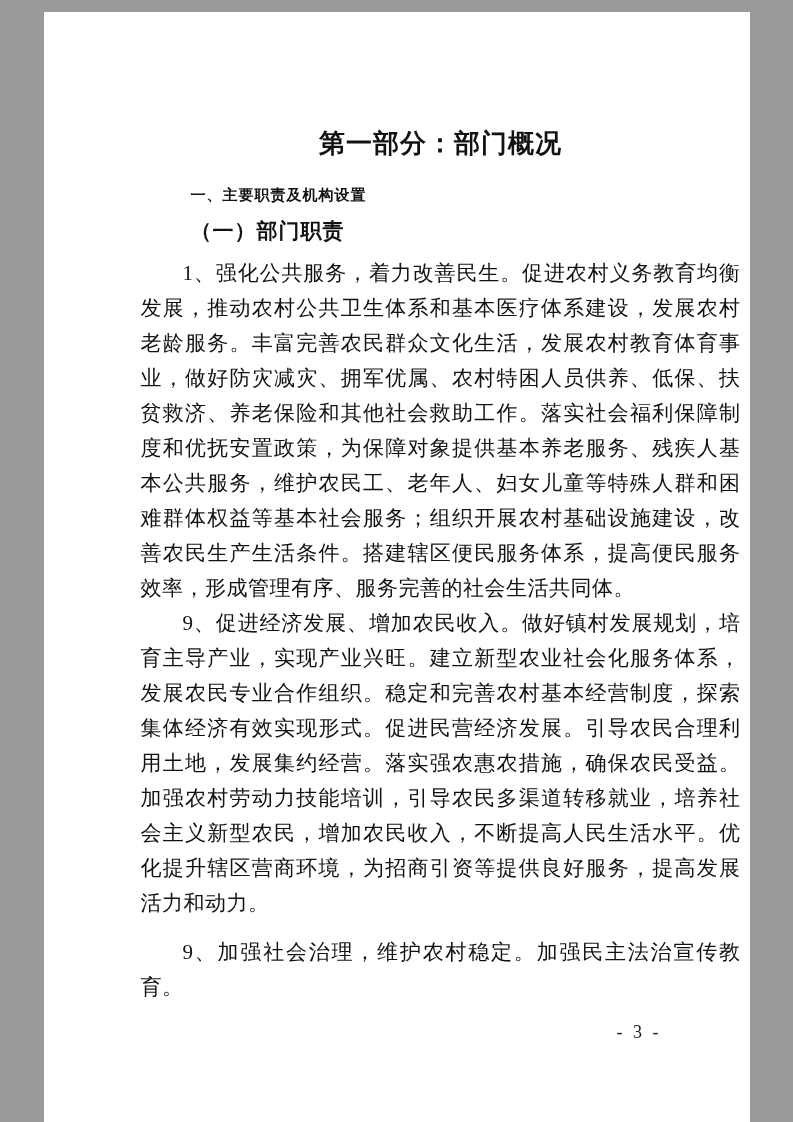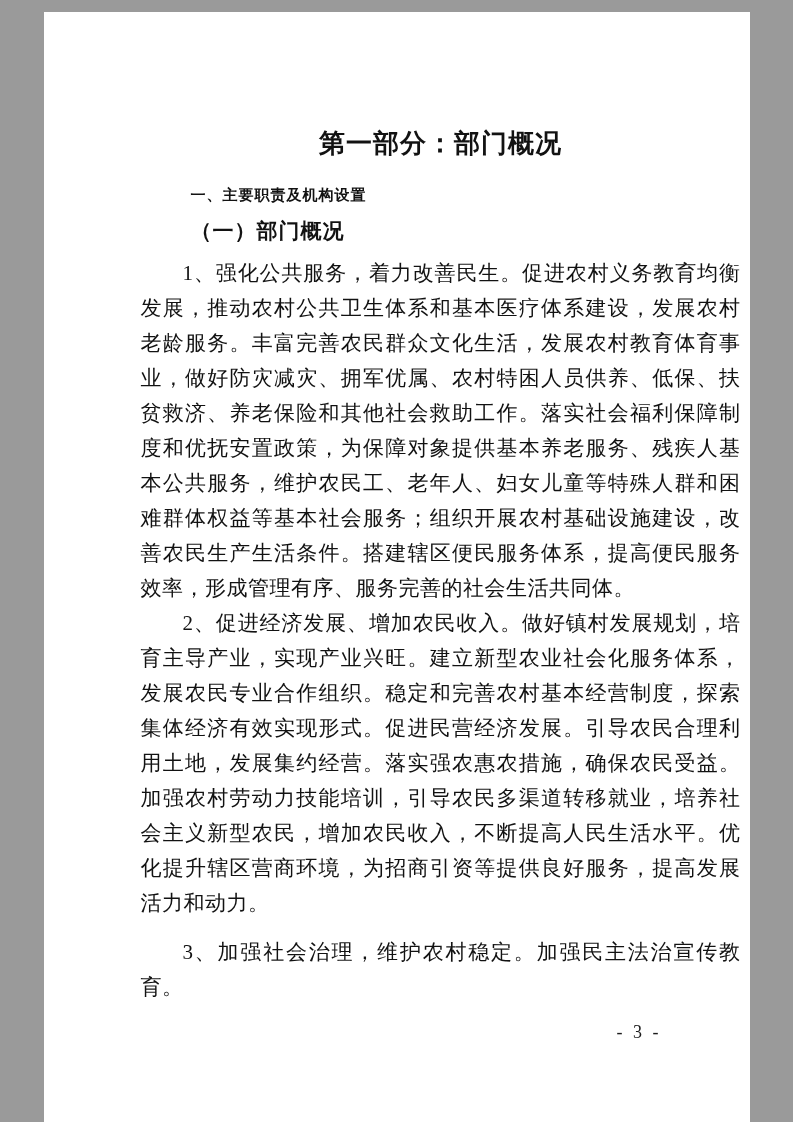--- a/index.html
+++ b/index.html
@@ -81,21 +81,21 @@
     font-family: "Liberation Serif", "DejaVu Serif", serif;
   }
 </style>
 </head>
 <body>
 
 <div class="page">
   <div class="content">
     <h1 class="doc-title">第一部分：部门概况</h1>
     <h2 class="section-heading">一、主要职责及机构设置</h2>
-    <h3 class="subsection-heading">（一）部门概况</h3>
+    <h3 class="subsection-heading">（一）部门职责</h3>
     <div class="body-paragraphs">
         <p class="body-para">1、强化公共服务，着力改善民生。促进农村义务教育均衡发展，推动农村公共卫生体系和基本医疗体系建设，发展农村老龄服务。丰富完善农民群众文化生活，发展农村教育体育事业，做好防灾减灾、拥军优属、农村特困人员供养、低保、扶贫救济、养老保险和其他社会救助工作。落实社会福利保障制度和优抚安置政策，为保障对象提供基本养老服务、残疾人基本公共服务，维护农民工、老年人、妇女儿童等特殊人群和困难群体权益等基本社会服务；组织开展农村基础设施建设，改善农民生产生活条件。搭建辖区便民服务体系，提高便民服务效率，形成管理有序、服务完善的社会生活共同体。</p>
-        <p class="body-para">2、促进经济发展、增加农民收入。做好镇村发展规划，培育主导产业，实现产业兴旺。建立新型农业社会化服务体系，发展农民专业合作组织。稳定和完善农村基本经营制度，探索集体经济有效实现形式。促进民营经济发展。引导农民合理利用土地，发展集约经营。落实强农惠农措施，确保农民受益。加强农村劳动力技能培训，引导农民多渠道转移就业，培养社会主义新型农民，增加农民收入，不断提高人民生活水平。优化提升辖区营商环境，为招商引资等提供良好服务，提高发展活力和动力。</p>
-        <p class="body-para">3、加强社会治理，维护农村稳定。加强民主法治宣传教育。</p>
+        <p class="body-para">9、促进经济发展、增加农民收入。做好镇村发展规划，培育主导产业，实现产业兴旺。建立新型农业社会化服务体系，发展农民专业合作组织。稳定和完善农村基本经营制度，探索集体经济有效实现形式。促进民营经济发展。引导农民合理利用土地，发展集约经营。落实强农惠农措施，确保农民受益。加强农村劳动力技能培训，引导农民多渠道转移就业，培养社会主义新型农民，增加农民收入，不断提高人民生活水平。优化提升辖区营商环境，为招商引资等提供良好服务，提高发展活力和动力。</p>
+        <p class="body-para">9、加强社会治理，维护农村稳定。加强民主法治宣传教育。</p>
       </div>
   </div>
   <div class="page-number">- 3 -</div>
 </div>
 
 </body></html>

